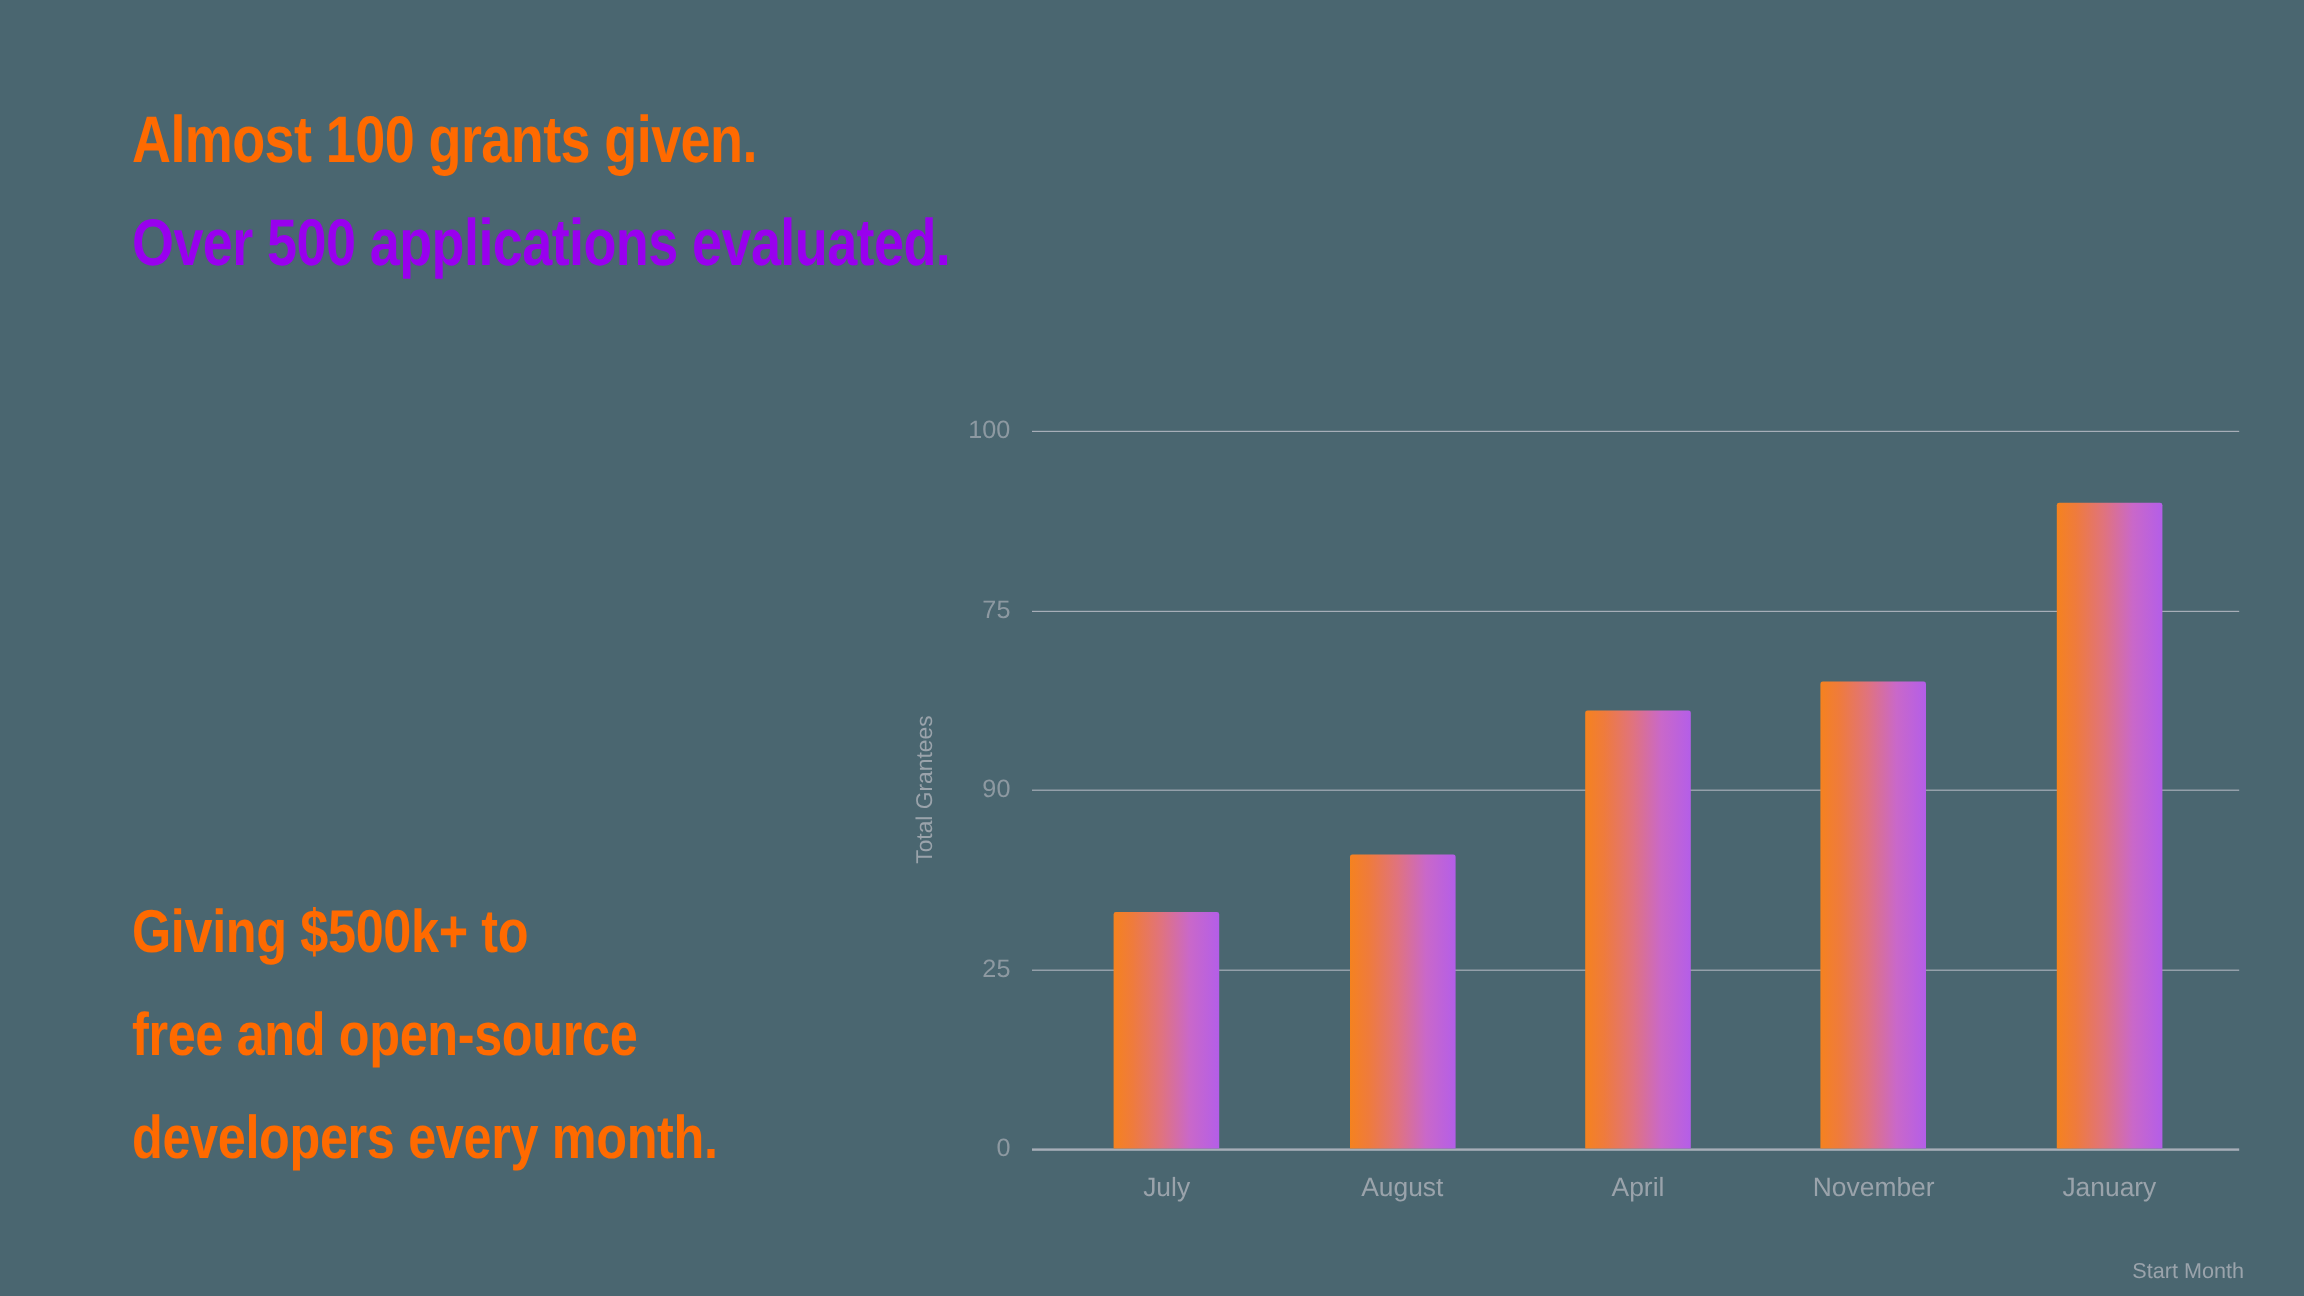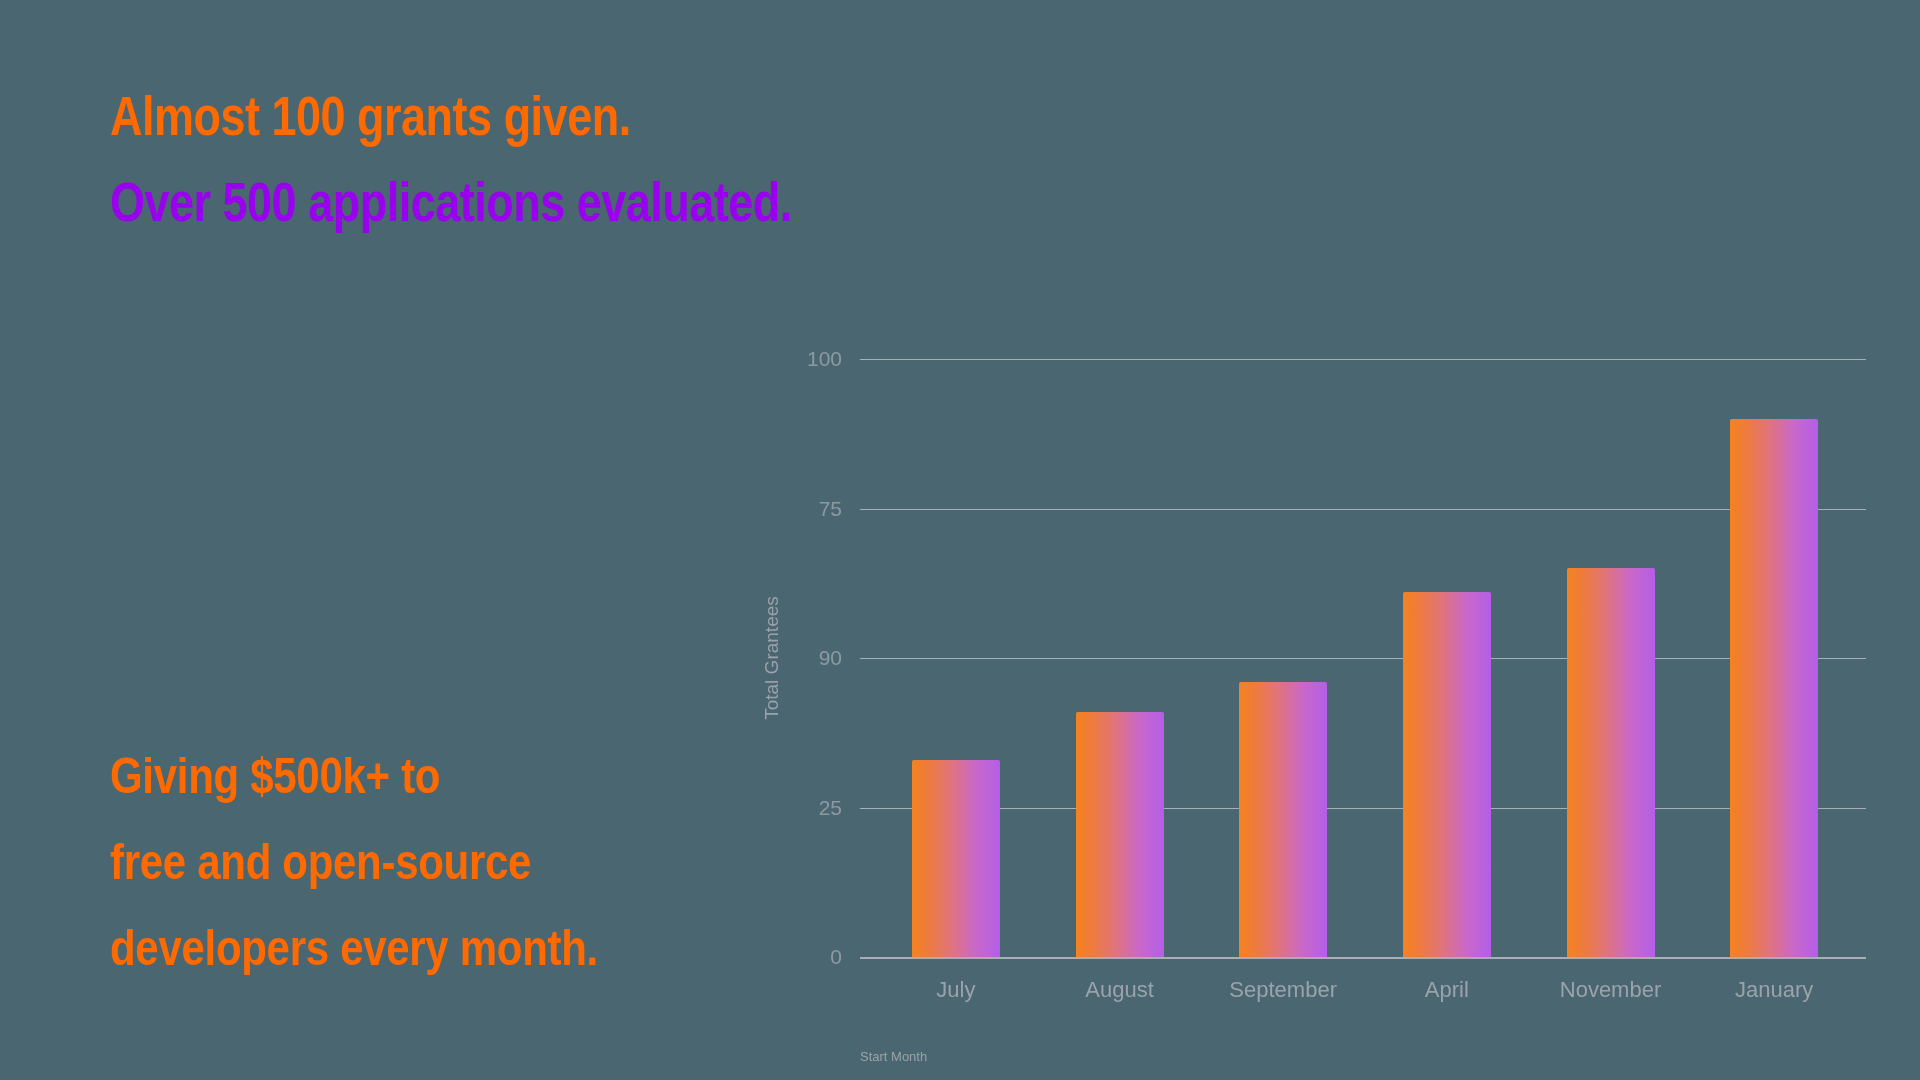--- a/index.html
+++ b/index.html
@@ -69,21 +69,21 @@
     transform:translateY(-50%);
     color:#9aa3ab;
     font-size:21px;
     white-space:nowrap;
   }
   #bars{
     position:absolute;
     left:0; right:0; bottom:0; top:0;
     display:flex;
     align-items:flex-end;
-    justify-content:space-between;
+    justify-content:flex-end;
     padding:0 14px;
     box-sizing:border-box;
   }
   .bar-wrap{
     position:relative;
     flex:1 1 0;
     height:100%;
     display:flex;
     flex-direction:column;
     justify-content:flex-end;
@@ -99,23 +99,23 @@
     top:100%;
     margin-top:20px;
     color:#9aa3ab;
     font-size:22px;
     white-space:nowrap;
   }
   #x-axis-title{
     position:absolute;
     left:100px; right:0;
     top:calc(29px + 598px + 92px);
-    text-align:left;
+    text-align:right;
     color:#9aa3ab;
-    font-size:13px;
+    font-size:18px;
   }
   #y-axis-title{
     position:absolute;
     left:12px;
     top:calc(29px + 299px);
     transform:translate(-50%,-50%) rotate(-90deg);
     color:#9aa3ab;
     font-size:19px;
     white-space:nowrap;
   }
@@ -160,24 +160,20 @@
     <div id="bars">
         <div class="bar-wrap">
           <div class="bar" title="July: 33" style="height: 33%;"></div>
           <div class="x-label">July</div>
         </div>
         <div class="bar-wrap">
           <div class="bar" title="August: 41" style="height: 41%;"></div>
           <div class="x-label">August</div>
         </div>
         <div class="bar-wrap">
-          <div class="bar" title="September: 46" style="height: 46%;"></div>
-          <div class="x-label">September</div>
-        </div>
-        <div class="bar-wrap">
           <div class="bar" title="October: 61" style="height: 61%;"></div>
           <div class="x-label">April</div>
         </div>
         <div class="bar-wrap">
           <div class="bar" title="November: 65" style="height: 65%;"></div>
           <div class="x-label">November</div>
         </div>
         <div class="bar-wrap">
           <div class="bar" title="January: 90" style="height: 90%;"></div>
           <div class="x-label">January</div>

